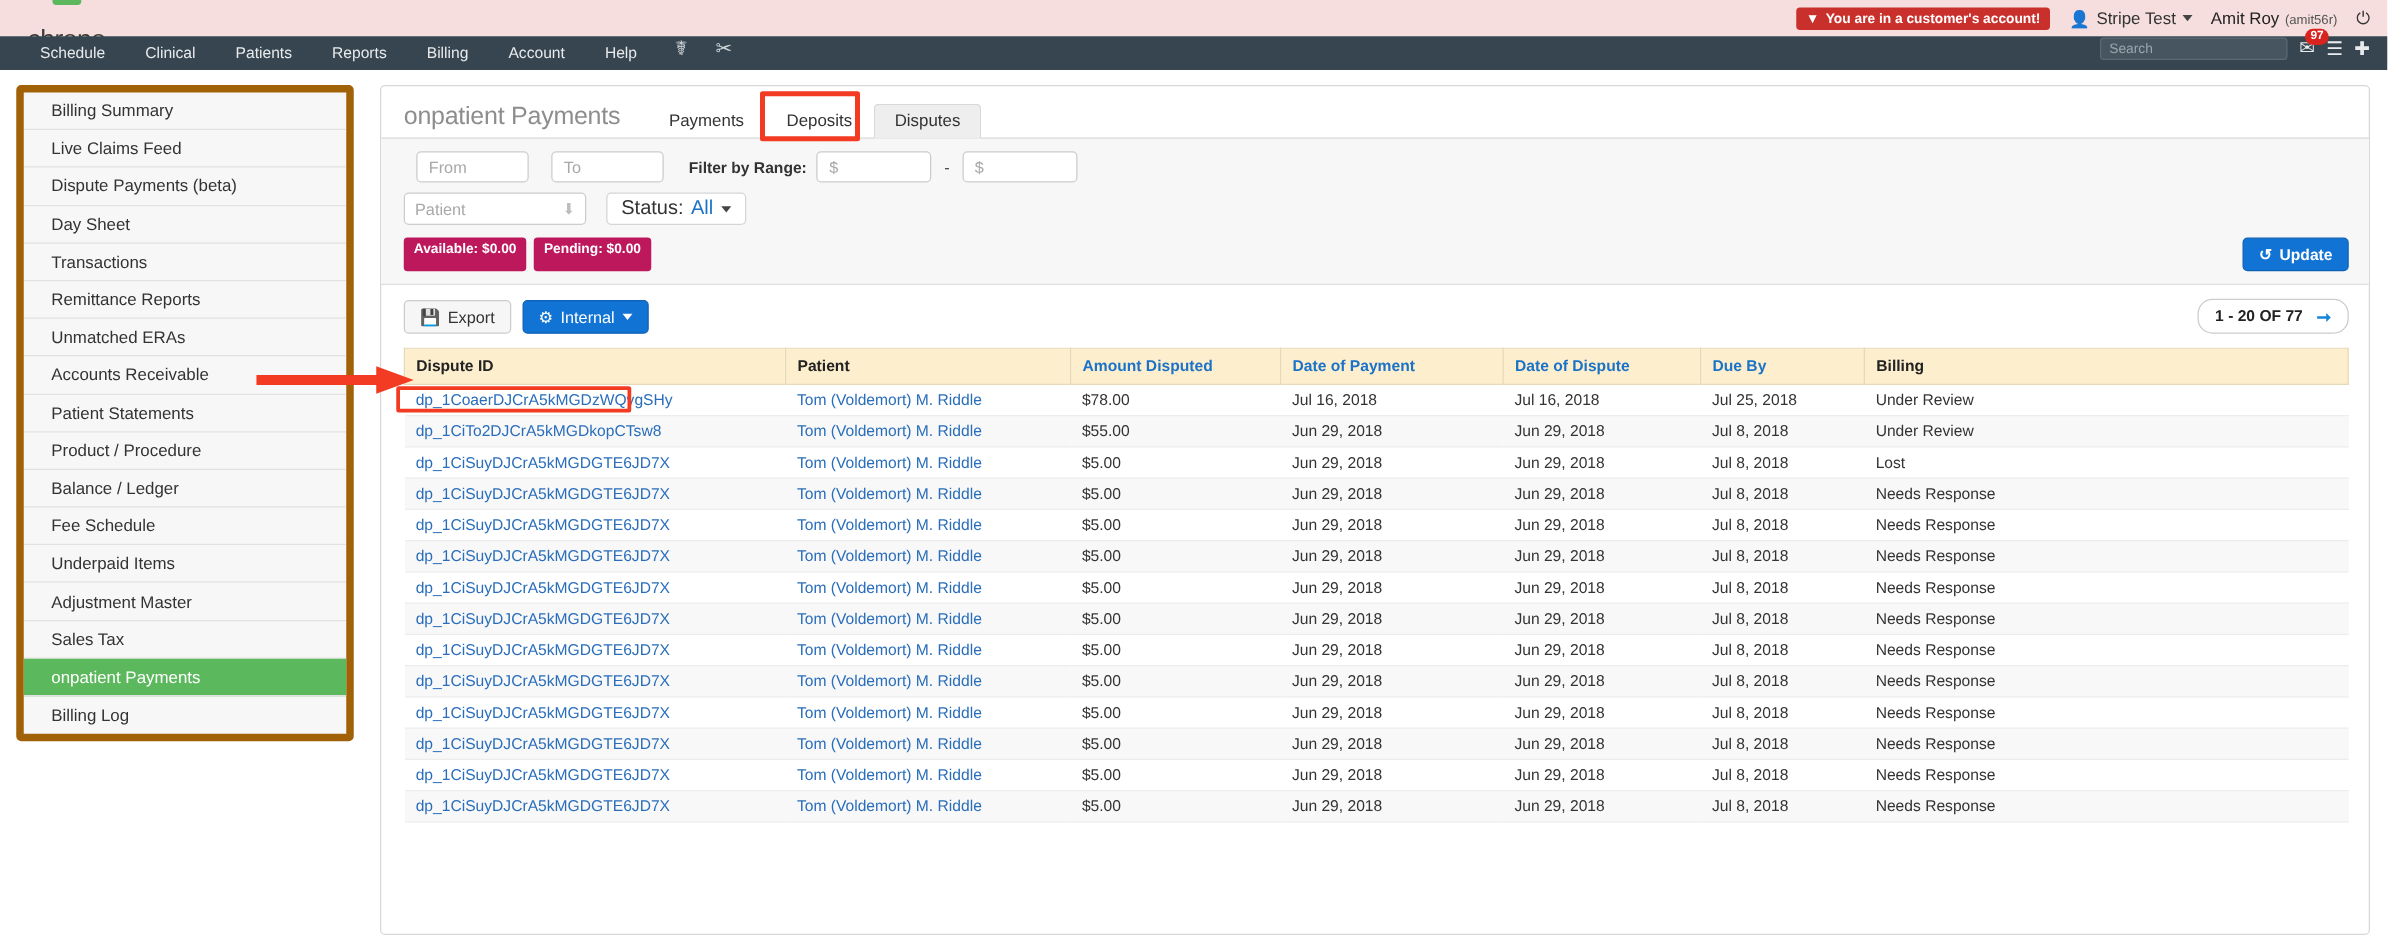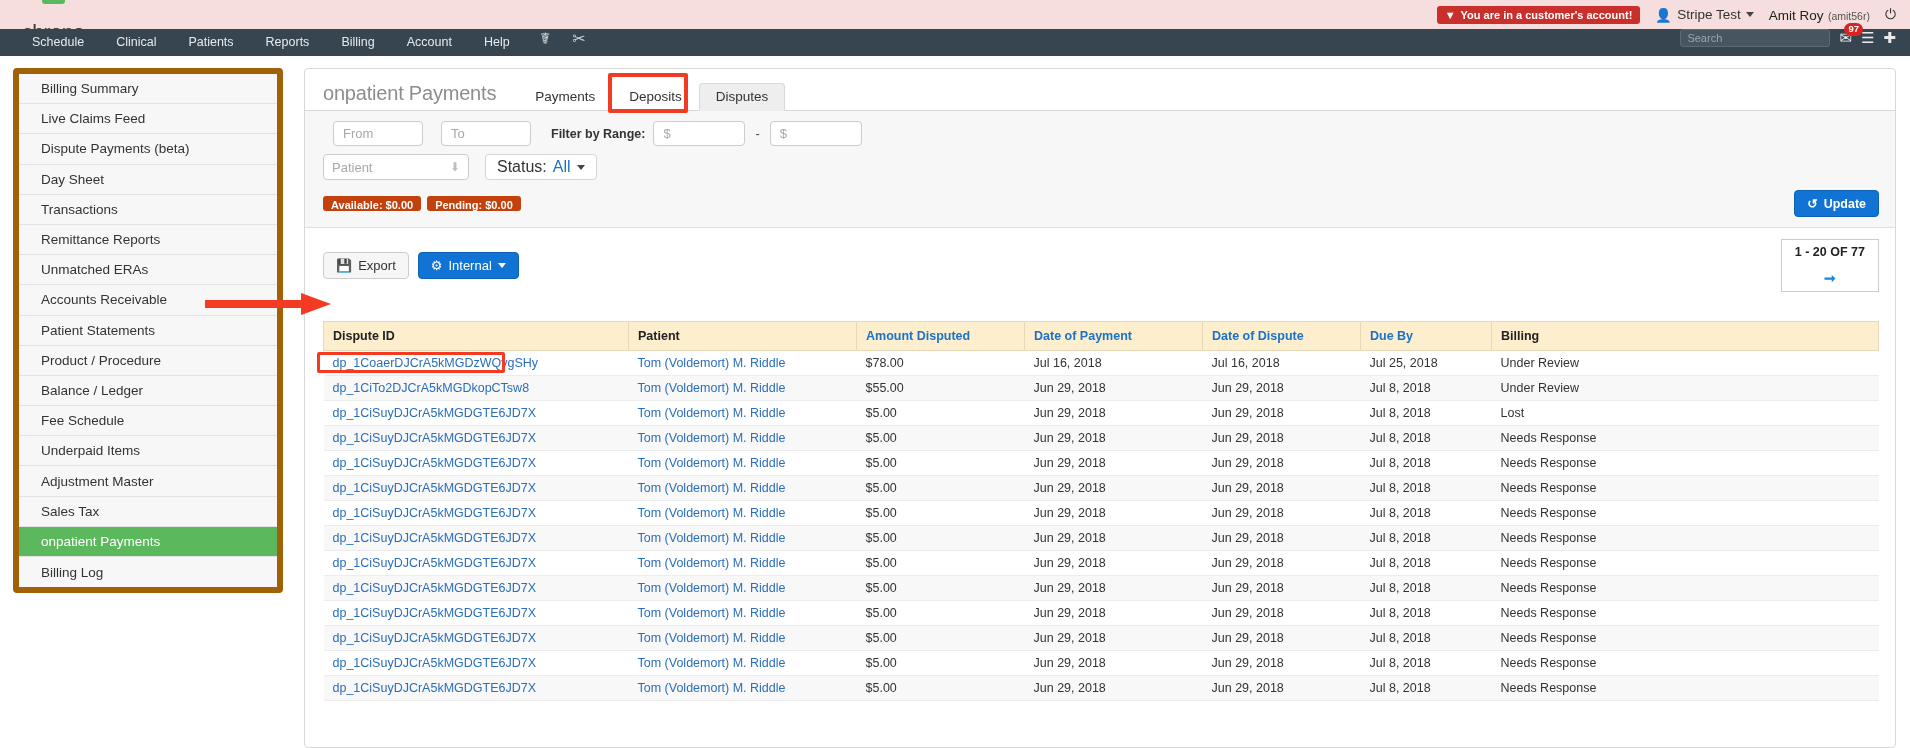--- a/index.html
+++ b/index.html
@@ -162,22 +162,22 @@
   }
   .sel-arrow { color: #bdbdbd; font-size: 12px; }
   .status-box {
     height: 26px; border: 1px solid #d5d5d5; border-radius: 4px; background: #fff;
     display: flex; align-items: center; gap: 6px;
     padding: 0 11px; font-size: 16px; color: #333; cursor: pointer; white-space: nowrap;
   }
   .status-val { color: #1a73c8; }
   .badges-row { display: flex; align-items: center; gap: 6px; margin-top: 10px; }
   .gbadge {
-    background: #c2410c; color: #fff; font-size: 11px; font-weight: bold;
-    padding: 3px 8px 0 8px; border-radius: 3px; white-space: nowrap;
+    background: #be185d; color: #fff; font-size: 11px; font-weight: bold;
+    padding: 3px 8px 12px 8px; border-radius: 3px; white-space: nowrap;
   }
   .btn-update {
     margin-left: auto;
     background: #1173d4; border: 1px solid #0e62b5; color: #fff;
     font-size: 12.5px; font-weight: bold;
     padding: 5px 12px; border-radius: 4px;
     display: flex; align-items: center; gap: 6px; cursor: pointer;
   }
 
   .toolbar { display: flex; align-items: center; padding: 11px 16px 11px 18px; gap: 9px; }
@@ -186,30 +186,29 @@
     font-size: 13px; padding: 5px 12px; border-radius: 4px;
     display: flex; align-items: center; gap: 6px; cursor: pointer;
   }
   .btn-internal {
     background: #1173d4; border: 1px solid #0e62b5; color: #fff;
     font-size: 13px; padding: 5px 12px; border-radius: 4px;
     display: flex; align-items: center; gap: 6px; cursor: pointer;
   }
   .pager {
     margin-left: auto;
-    border: 1px solid #ccc; border-radius: 0; background: #fff;
+    border: 1px solid #ccc; border-radius: 12px; background: #fff;
     font-size: 12.5px; font-weight: bold; color: #222;
     padding: 5px 13px; display: flex; align-items: center; gap: 11px; cursor: pointer;
     white-space: nowrap;
-    flex-direction: column;
   }
   .pager-arrow { color: #1a86d8; font-size: 14px; }
 
   
-  .table-wrap { flex: 1; overflow: hidden; padding: 0 16px 0 18px; margin-top: 18px; }
+  .table-wrap { flex: 1; overflow: hidden; padding: 0 16px 0 18px; }
   table { width: 100%; border-collapse: collapse; table-layout: fixed; }
   thead th {
     background: #fdeecd;
     text-align: left;
     font-size: 12.5px; font-weight: bold;
     padding: 7px 9px;
     border: 1px solid #e6d9ba;
     white-space: nowrap;
     cursor: pointer;
   }

